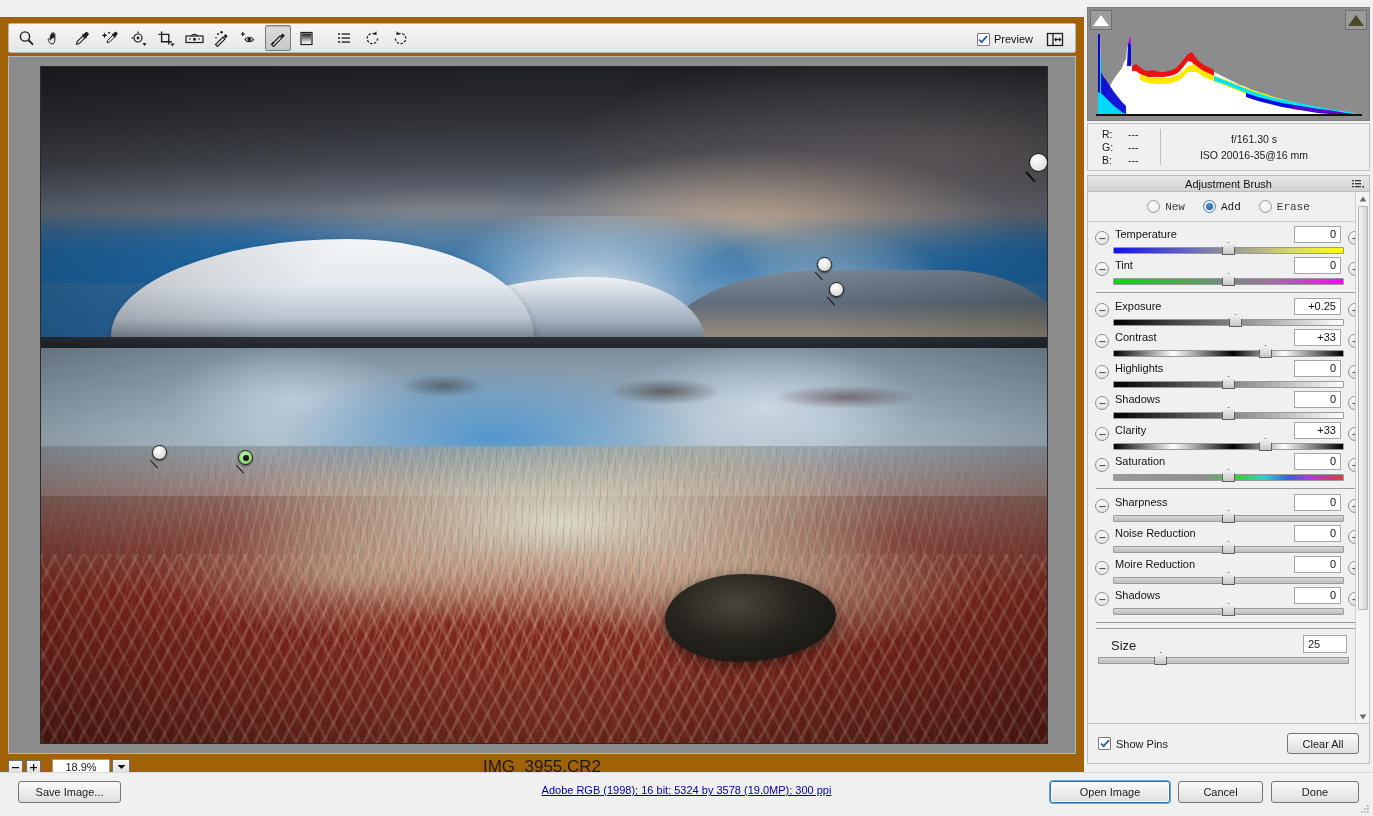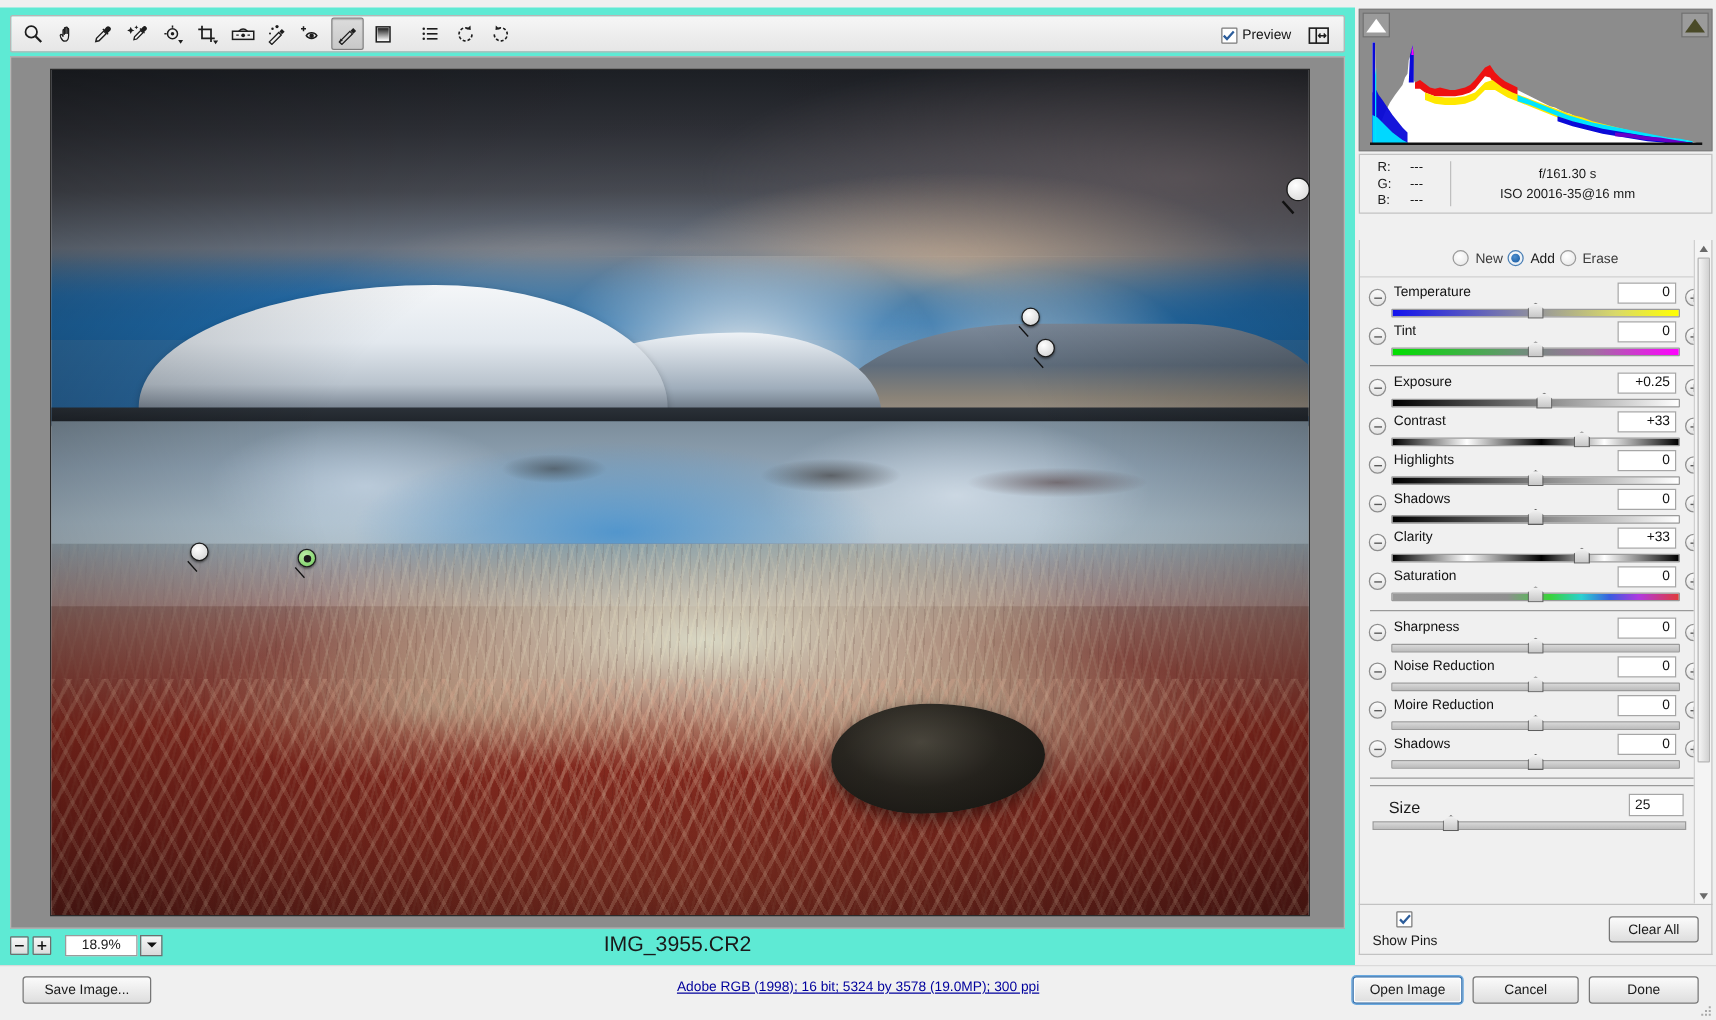--- a/index.html
+++ b/index.html
@@ -9,22 +9,22 @@
     overflow: hidden;
     font-family: "Liberation Sans", sans-serif;
     font-size: 11px;
     color: #1a1a1a;
     background: #f0f0f0;
   }
   #app { position: relative; width: 1373px; height: 816px; background: #f0f0f0; }
 
   
   #left-pane {
-    position: absolute; left: 0; top: 6px; width: 1084px; height: 772px;
-    background: #5eead4;
+    position: absolute; left: 0; top: 17px; width: 1084px; height: 772px;
+    background: #a16207;
   }
   #toolbar {
     position: absolute; left: 8px; top: 6px; width: 1068px; height: 30px;
     background: linear-gradient(to bottom,#f6f6f6,#e6e6e6);
     border: 1px solid #b6b6b6; border-radius: 2px;
     display: flex; align-items: center;
   }
   .tool {
     width: 26px; height: 26px; margin: 0 1px;
     display: flex; align-items: center; justify-content: center;
@@ -255,22 +255,23 @@
     font-size: 11px; color: #111;
   }
   #panel-menu-icon { position: absolute; right: 5px; top: 3px; }
 
   #panel-body {
     position: absolute; left: 3px; top: 192px; width: 283px; height: 532px;
     background: #f0f0f0; border: 1px solid #c2c2c2; border-top: none;
     overflow: hidden;
   }
   #mode-row {
-    height: 30px; display: flex; align-items: center; justify-content: center; gap: 4px;
+    height: 30px; display: flex; align-items: center; justify-content: center; gap: 18px;
     border-bottom: 1px solid #cfcfcf;
+    font-family: Liberation Mono, monospace;
   }
   .radio-item { display: flex; align-items: center; gap: 5px; font-size: 11px; }
   .radio {
     width: 13px; height: 13px; border-radius: 50%;
     background: radial-gradient(circle at 40% 35%, #fff, #e4e4e4);
     border: 1px solid #9a9a9a; display: inline-flex; align-items: center; justify-content: center;
   }
   .radio.on { border-color: #4a7fb5; background: radial-gradient(circle at 40% 35%, #fdfdfd, #dfe9f2); }
   .radio.on::after {
     content: ""; width: 7px; height: 7px; border-radius: 50%;
@@ -346,21 +347,21 @@
     position: absolute; left: 2px; top: 14px; width: 10px; height: 404px;
     background: linear-gradient(to right,#f5f5f5,#d2d2d2);
     border: 1px solid #b4b4b4; border-radius: 1px;
   }
 
   #panel-footer {
     position: absolute; left: 3px; top: 724px; width: 283px; height: 40px;
     background: #f0f0f0; border: 1px solid #c2c2c2; border-top: none;
     display: flex; align-items: center; padding: 0 10px;
   }
-  #show-pins-wrap { display: flex; align-items: center; gap: 5px; flex-direction: column; }
+  #show-pins-wrap { display: flex; align-items: center; gap: 5px; }
   #clear-all-btn {
     margin-left: auto; width: 72px; height: 21px;
     background: linear-gradient(to bottom,#fbfbfb,#dedede);
     border: 1px solid #767676; border-radius: 3px;
     display: flex; align-items: center; justify-content: center;
     font-size: 11px;
   }
 
   
   #bottom {
@@ -377,21 +378,21 @@
     position: absolute; left: 0; right: 0; top: 11px; text-align: center;
     font-size: 11px; color: #00009c; text-decoration: underline;
   }
   .bbtn {
     position: absolute; top: 8px; height: 22px;
     background: linear-gradient(to bottom,#fbfbfb,#dedede);
     border: 1px solid #767676; border-radius: 3px;
     display: flex; align-items: center; justify-content: center; font-size: 11px;
   }
   #open-image-btn {
-    right: 203px; width: 88px;
+    right: 203px; width: 120px;
     border: 1px solid #2f6fae;
     box-shadow: 0 0 0 1px #69a9e0, inset 0 0 0 1px #ffffff;
   }
   #cancel-btn { right: 110px; width: 85px; }
   #done-btn { right: 14px; width: 88px; }
   #grip {
     position: absolute; right: 3px; bottom: 2px; width: 12px; height: 12px;
   }
 </style>
 </head>
@@ -657,20 +658,36 @@
             <span>f/16</span>
             <span>1.30 s</span>
           </div>
         <div class="row">
             <span>ISO 200</span>
             <span>16-35@16 mm</span>
           </div>
       </div>
     </div>
 
+    <div id="panel-title">
+      <span>Adjustment Brush</span>
+      <span id="panel-menu-icon">
+        <svg width="12" height="10" viewBox="0 0 12 10">
+            <g fill="#3a3a3a">
+              <rect x="0" y="1" width="2" height="1.3"></rect>
+              <rect x="3" y="1" width="6" height="1.3"></rect>
+              <rect x="0" y="4" width="2" height="1.3"></rect>
+              <rect x="3" y="4" width="6" height="1.3"></rect>
+              <rect x="0" y="7" width="2" height="1.3"></rect>
+              <rect x="3" y="7" width="6" height="1.3"></rect>
+            </g>
+            <path d="M10 7l2.4 0 -1.2 2.2z" fill="#3a3a3a"></path>
+          </svg>
+      </span>
+    </div>
 
     <div id="panel-body">
       <div id="mode-row">
           <div class="radio-item off">
             <span class="radio"></span>
             <span class="rl">New</span>
           </div>
           <div class="radio-item">
             <span class="radio on"></span>
             <span class="rl">Add</span>

